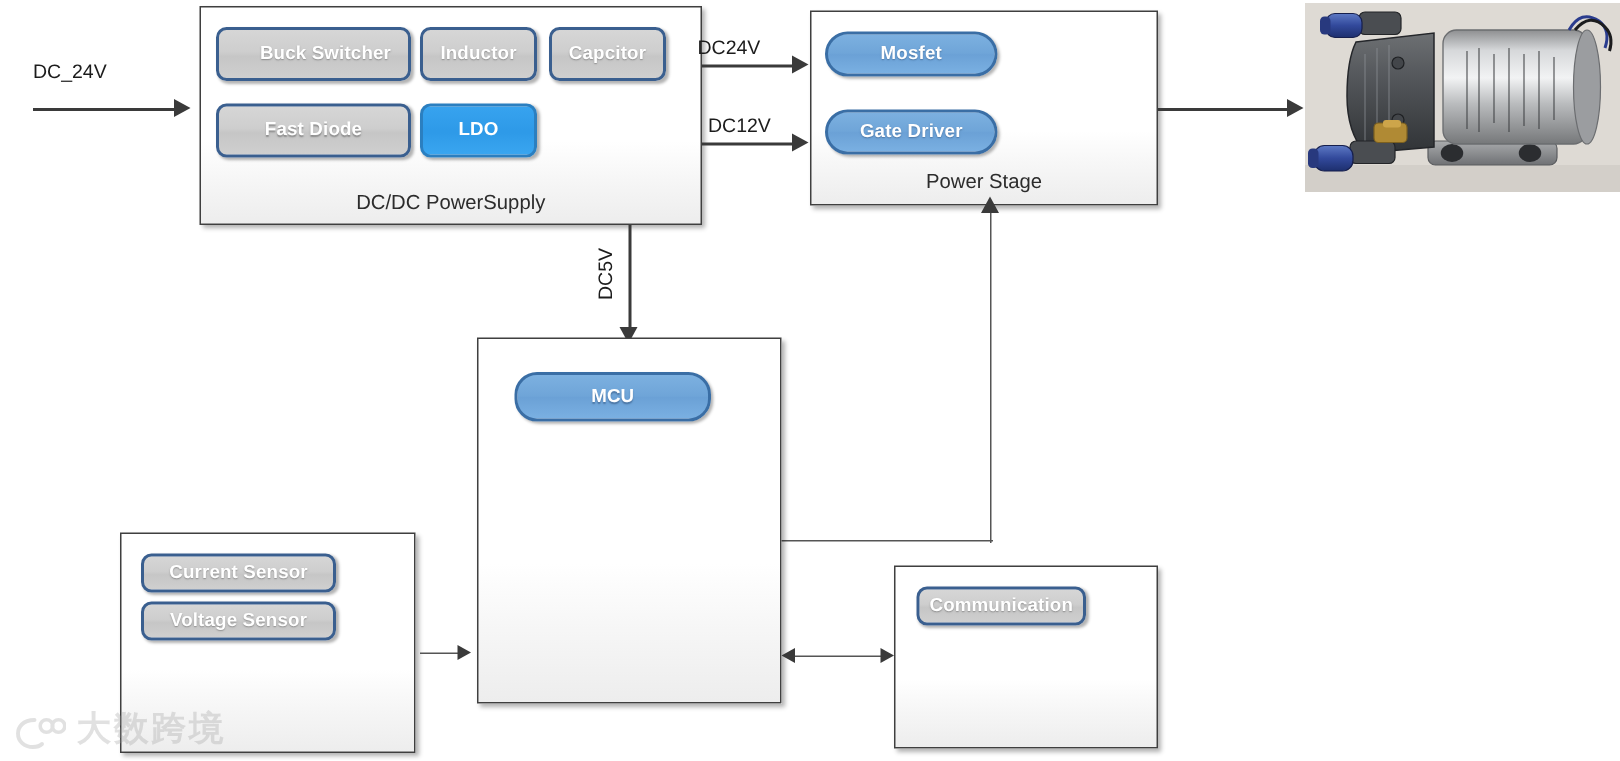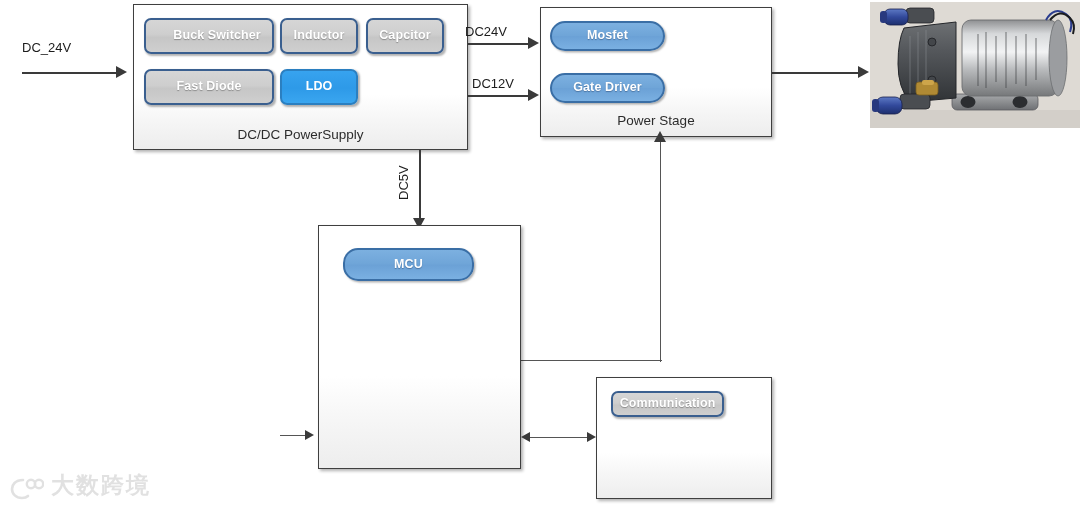--- a/index.html
+++ b/index.html
@@ -195,20 +195,24 @@
   <div class="conn-label vertical" style="left:396px; top:200px;">DC5V</div>
 
   <div class="hline thin" style="left:521px; top:360px; width:141px;"></div>
   <div class="vline thin" style="left:660px; top:142px; height:220px;"></div>
   <div class="arrow up" style="left:654px; top:131px;"></div>
 
   <div class="block" style="left:318px; top:225px; width:203px; height:244px;">
     <div class="pill blue" style="left:24px; top:22px; width:131px; height:33px;">MCU</div>
   </div>
 
+  <div class="block" style="left:80px; top:355px; width:197px; height:147px;">
+    <div class="pill gray" style="left:13px; top:13px; width:130px; height:26px;">Current Sensor</div>
+    <div class="pill gray" style="left:13px; top:45px; width:130px; height:26px;">Voltage Sensor</div>
+  </div>
 
   <div class="hline thin" style="left:280px; top:435px; width:28px;"></div>
   <div class="arrow small right" style="left:305px; top:430px;"></div>
 
   <div class="hline thin" style="left:524px; top:437px; width:70px;"></div>
   <div class="arrow small left" style="left:521px; top:432px;"></div>
   <div class="arrow small right" style="left:587px; top:432px;"></div>
 
   <div class="block" style="left:596px; top:377px; width:176px; height:122px;">
     <div class="pill gray" style="left:14px; top:13px; width:113px; height:26px;">Communication</div>

